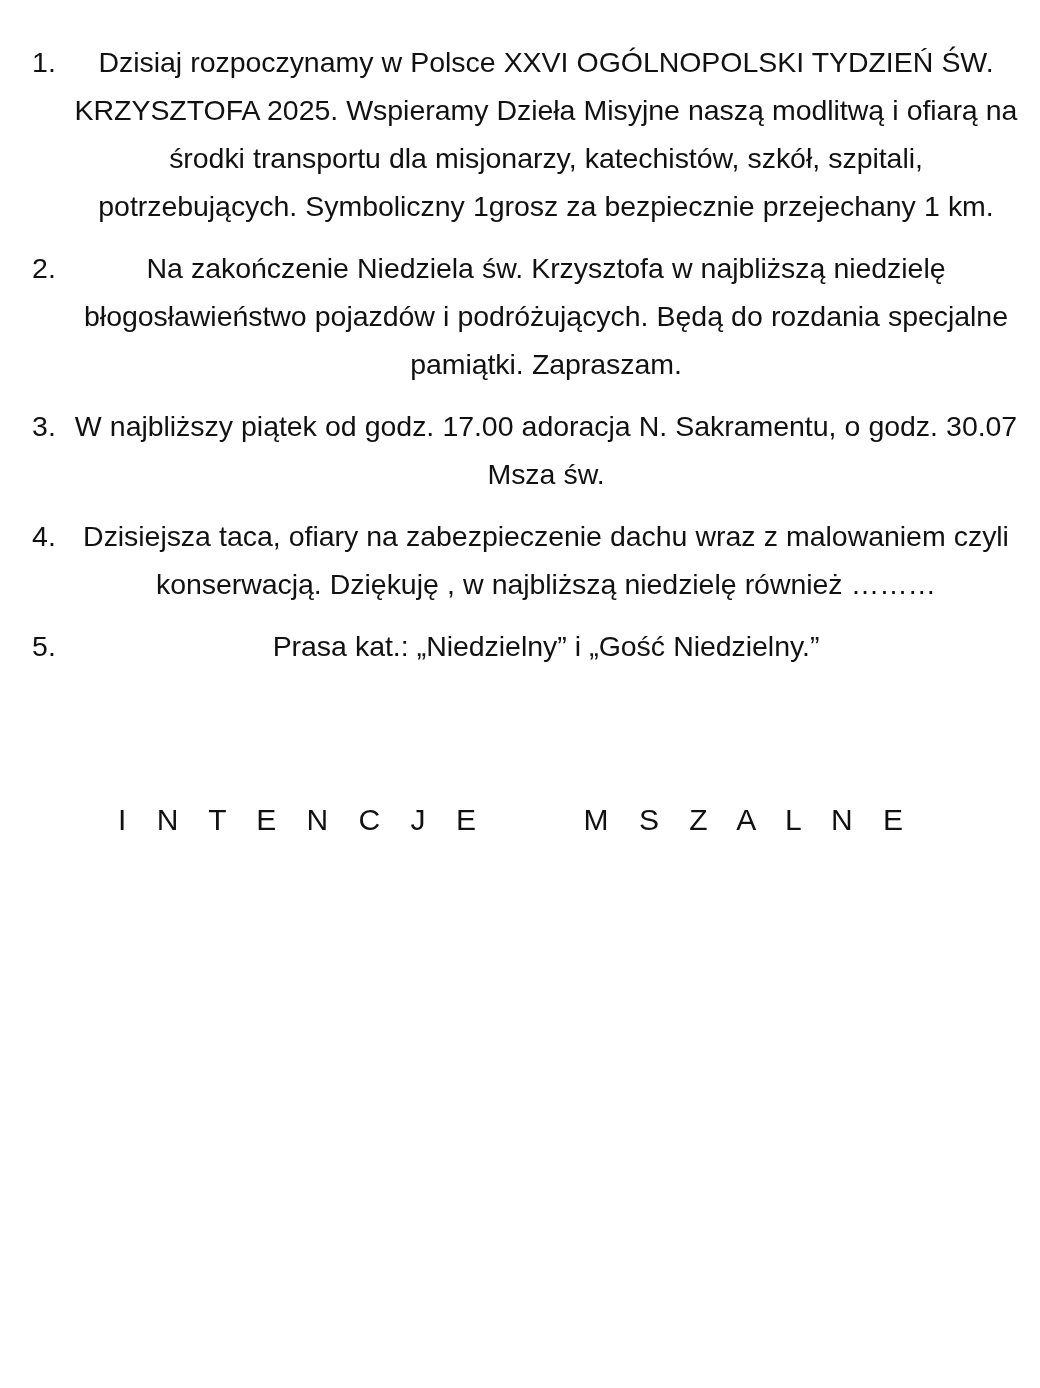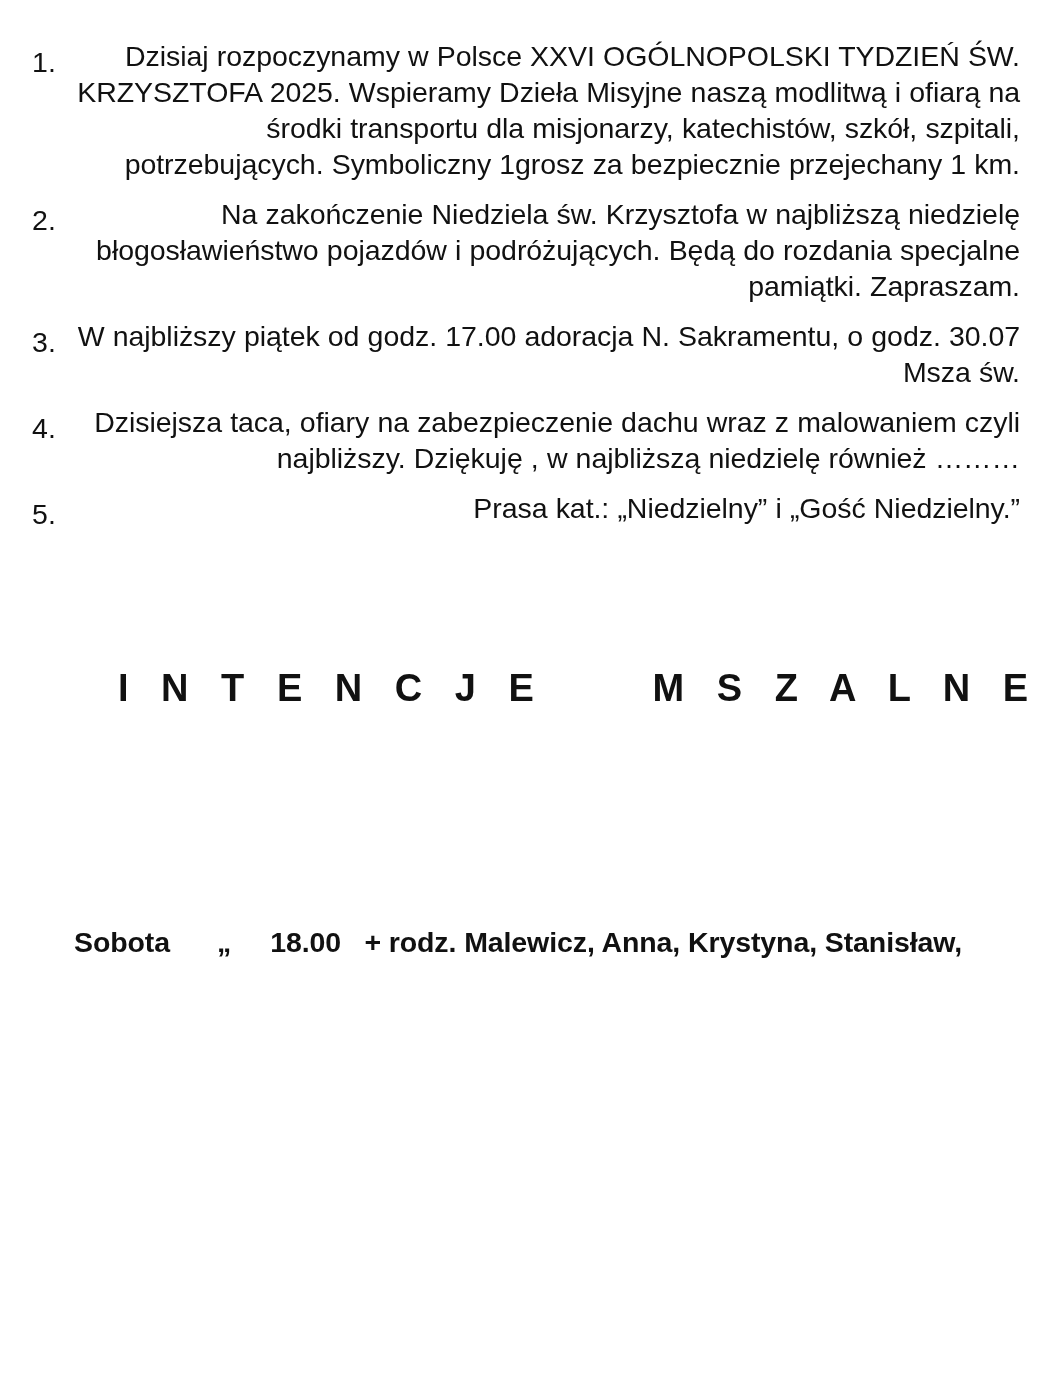--- a/index.html
+++ b/index.html
@@ -43,34 +43,34 @@
     width: 38px;
     text-align: right;
     font-size: 28.5px;
     line-height: 48px;
     letter-spacing: 0.1px;
   }
   .ann-text {
     flex: 1 1 auto;
     padding-left: 16px;
     font-size: 28.5px;
-    line-height: 36px;
+    line-height: 48px;
     letter-spacing: -0.05px;
     word-spacing: 0.3px;
-    text-align: right;
+    text-align: center;
     max-width: 948px;
   }
 
   
   .intentions-heading {
     margin: 128px 0 0 0;
     padding-left: 100px;
-    font-size: 38px;
+    font-size: 30px;
     letter-spacing: 11px;
-    font-weight: 700;
+    font-weight: 400;
     line-height: 44px;
     white-space: pre;
   }
 
   
   .intentions {
     margin: 72px 0 0 0;
     padding-left: 56px;
     font-size: 28.5px;
     line-height: 64px;
@@ -100,33 +100,32 @@
       <span class="ann-text">Na zakończenie Niedziela św. Krzysztofa w najbliższą niedzielę błogosławieństwo pojazdów i podróżujących. Będą do rozdania specjalne pamiątki. Zapraszam.</span>
     </li>
 
     <li class="ann-item">
       <span class="ann-num">3.</span>
       <span class="ann-text">W najbliższy piątek od godz. 17.00 adoracja N. Sakramentu, o godz. 30.07 Msza św.</span>
     </li>
 
     <li class="ann-item">
       <span class="ann-num">4.</span>
-      <span class="ann-text">Dzisiejsza taca, ofiary na zabezpieczenie dachu wraz z malowaniem czyli najbliższy. Dziękuję , w najbliższą niedzielę również ………</span>
+      <span class="ann-text">Dzisiejsza taca, ofiary na zabezpieczenie dachu wraz z malowaniem czyli konserwacją. Dziękuję , w najbliższą niedzielę również ………</span>
     </li>
 
     <li class="ann-item">
       <span class="ann-num">5.</span>
       <span class="ann-text">Prasa kat.: „Niedzielny” i „Gość Niedzielny.”</span>
     </li>
 
   </ol>
 
   <div class="intentions-heading">I N T E N C J E     M S Z A L N E</div>
 
   <div class="intentions">
-    <div class="int-row">Sobota      „     18.00   + rodz. Malewicz, Anna, Krystyna, Stanisław,</div>
     
     
     
     
   </div>
 
 </div>
 
 </body></html>

